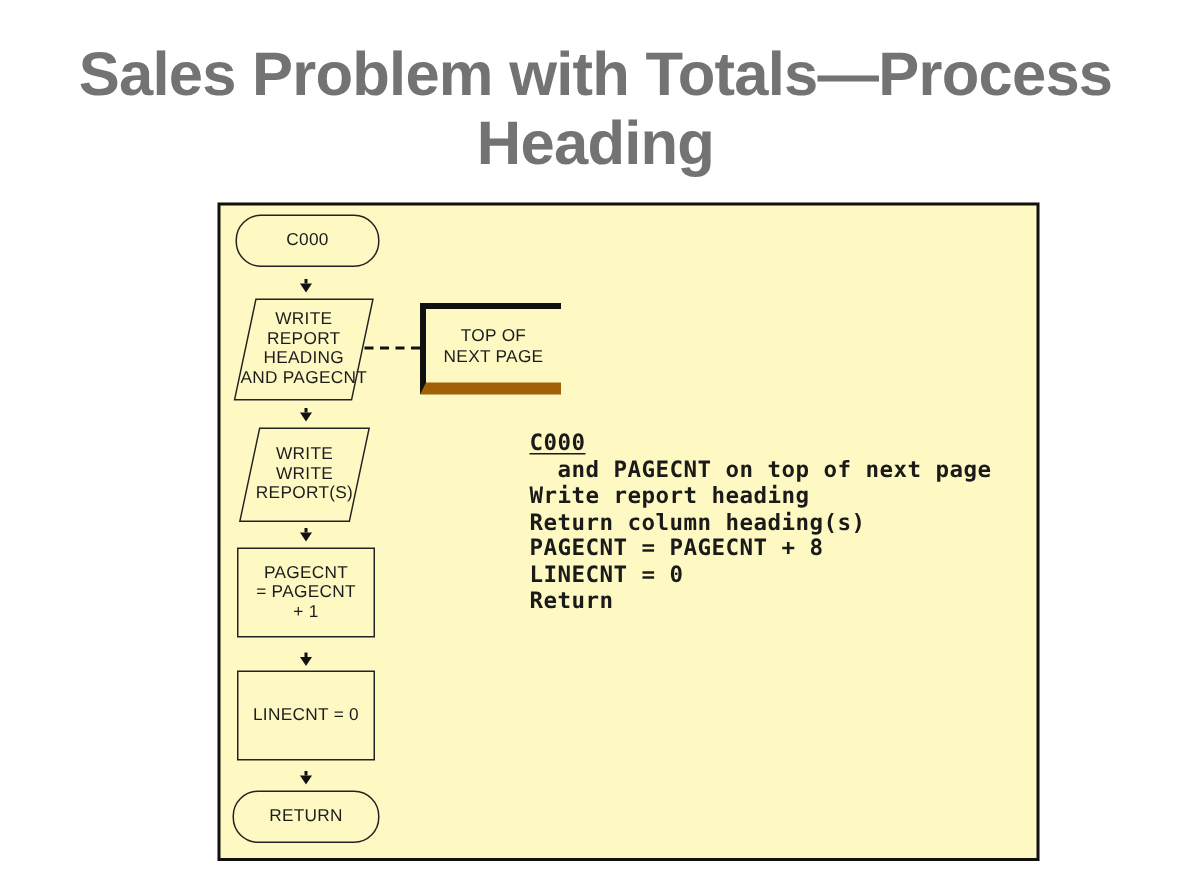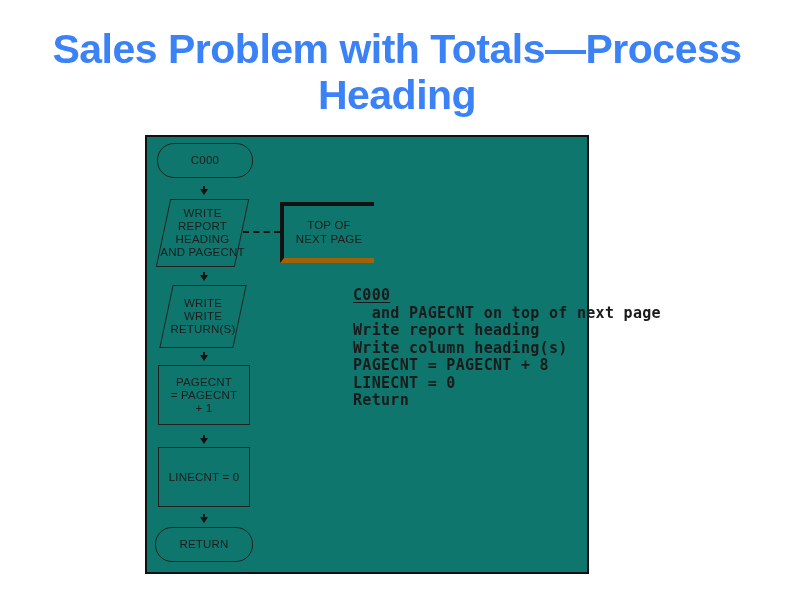--- a/index.html
+++ b/index.html
@@ -21,31 +21,31 @@
   .title {
     position: absolute;
     top: 26px;
     left: 0;
     right: 0;
     text-align: center;
     font-family: "Liberation Sans", sans-serif;
     font-weight: bold;
     font-size: 41px;
     line-height: 46px;
-    color: #3b82f6;
+    color: #737373;
     letter-spacing: -0.5px;
   }
   
   .panel {
     position: absolute;
     left: 145px;
     top: 135px;
-    width: 444px;
+    width: 548px;
     height: 439px;
-    background: #0f766e;
+    background: #fef9c3;
     border: 2px solid #111111;
     box-sizing: border-box;
   }
   .panel * { box-sizing: border-box; }
 
   
   .node-label {
     font-family: "Liberation Sans", sans-serif;
     font-size: 11.5px;
     line-height: 13px;
@@ -82,21 +82,21 @@
     display: flex;
     flex-direction: column;
     align-items: center;
     justify-content: center;
   }
   
   .annotation {
     position: absolute;
     border-top: 4px solid #111111;
     border-left: 4px solid #111111;
-    border-bottom: 5px solid #a16207;
+    border-bottom: 8px solid #a16207;
     display: flex;
     flex-direction: column;
     align-items: center;
     justify-content: center;
   }
   .annotation .node-label { line-height: 14px; }
 
   .dashed-connector {
     position: absolute;
     border-top: 2px dashed #111111;
@@ -174,21 +174,21 @@
     <div class="arrow" style="left:51px; top:135px;">
       <div class="stem"></div>
         <div class="head"></div>
     </div>
 
     <div class="pgram" style="left:11px; top:148px; width:90px; height:63px;">
       <div class="pgram-shape"></div>
       <div class="pgram-label">
         <span class="node-label">WRITE</span>
         <span class="node-label">WRITE</span>
-        <span class="node-label">RETURN(S)</span>
+        <span class="node-label">REPORT(S)</span>
       </div>
     </div>
 
     <div class="arrow" style="left:51px; top:215px;">
       <div class="stem"></div>
         <div class="head"></div>
     </div>
 
     <div class="rect" style="left:11px; top:228px; width:92px; height:60px;">
       <span class="node-label">PAGECNT</span>
@@ -211,20 +211,20 @@
     </div>
 
     <div class="terminator" style="left:8px; top:390px; width:98px; height:35px;">
       <span class="node-label">RETURN</span>
     </div>
 
     <div class="code">
       <div class="code-line underline">C000</div>
       <div class="code-line">  and PAGECNT on top of next page</div>
       <div class="code-line">Write report heading</div>
-      <div class="code-line">Write column heading(s)</div>
+      <div class="code-line">Return column heading(s)</div>
       <div class="code-line">PAGECNT = PAGECNT + 8</div>
       <div class="code-line">LINECNT = 0</div>
       <div class="code-line">Return</div>
     </div>
 
   </div>
 </div>
 
 </body></html>

